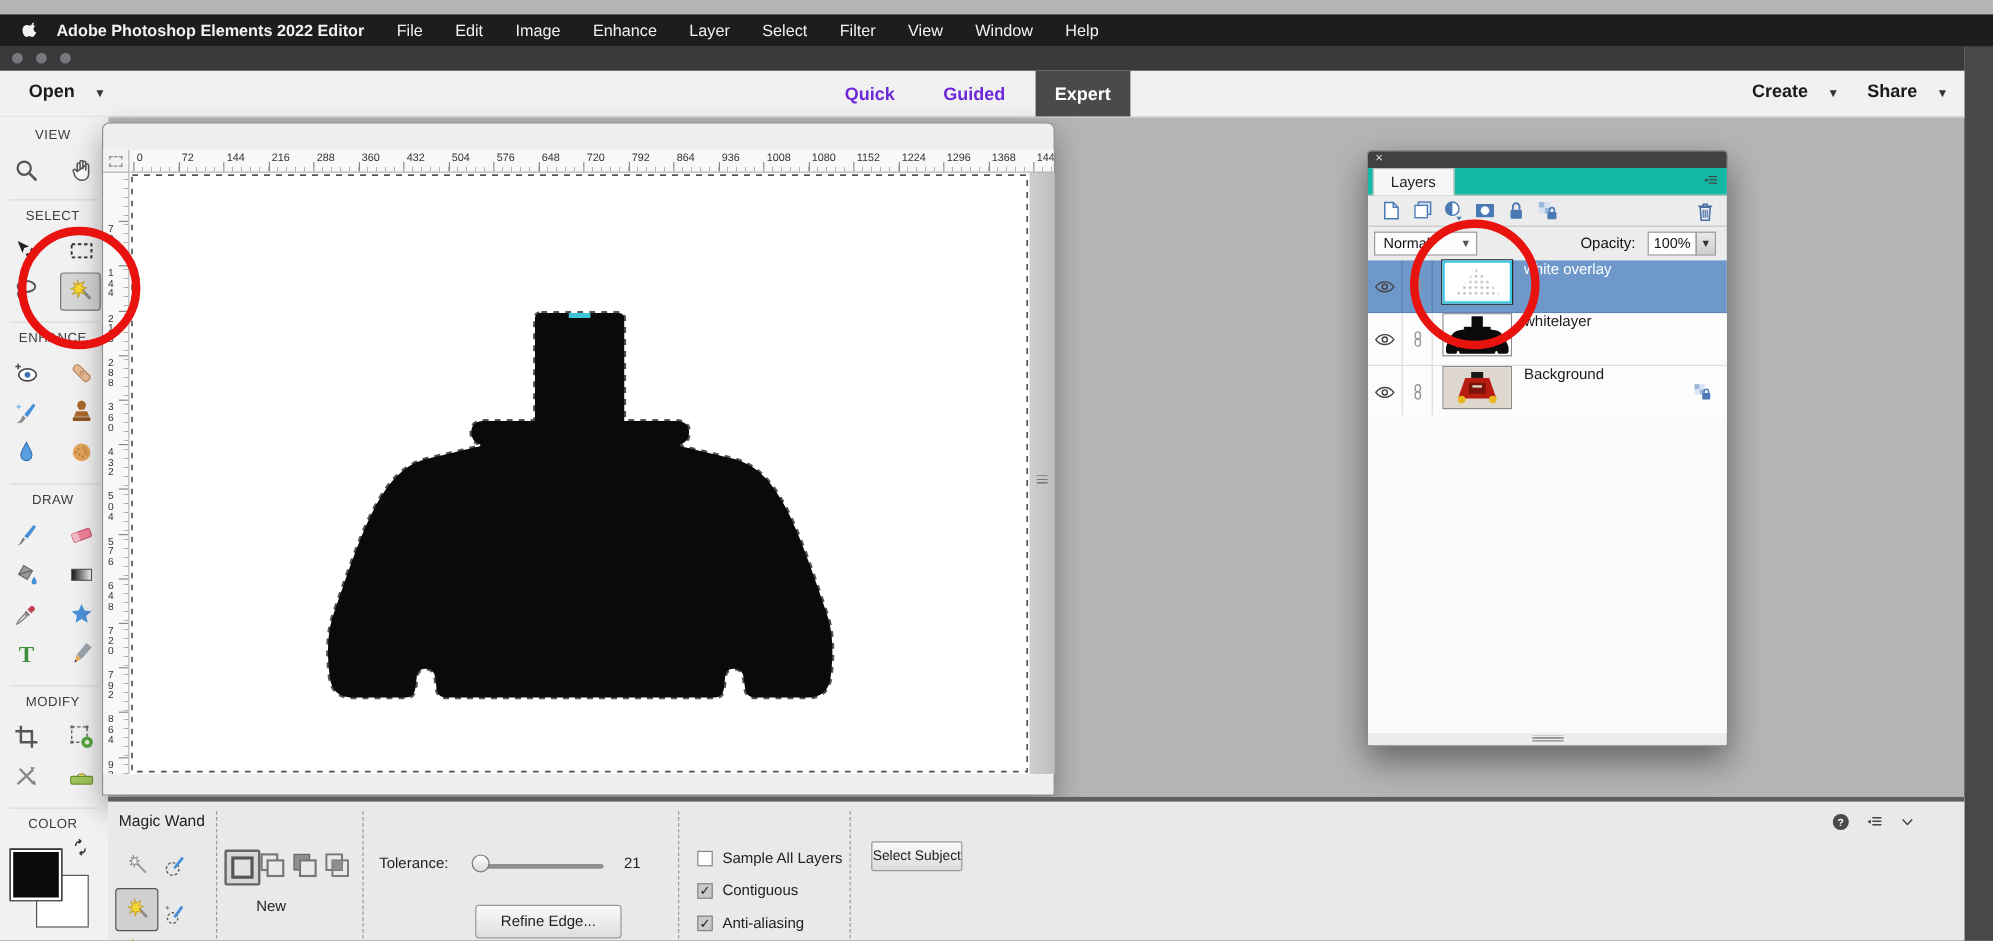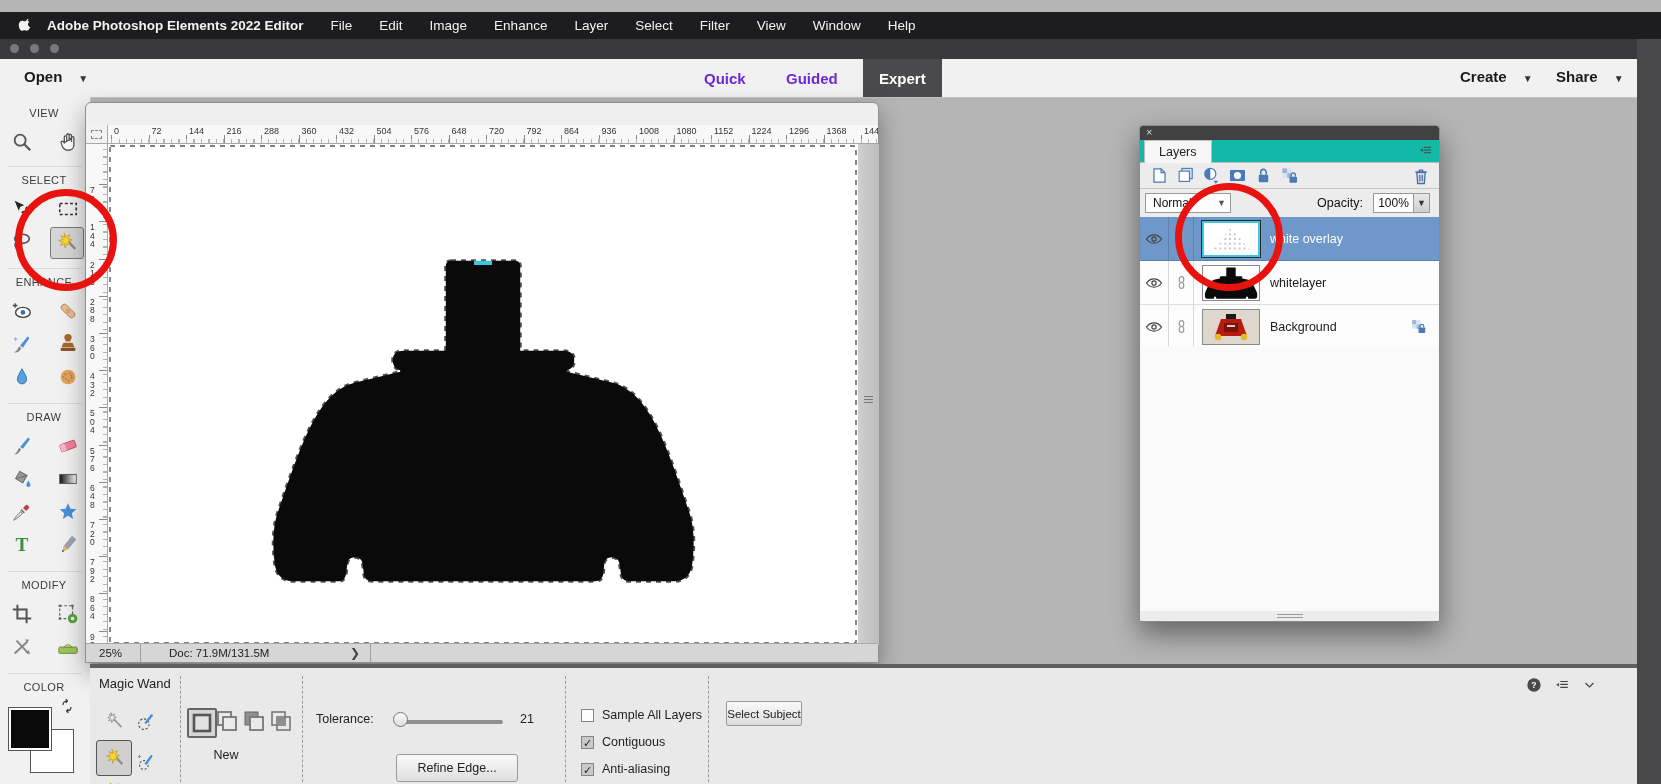--- a/index.html
+++ b/index.html
@@ -89,21 +89,21 @@
   #blendbox{position:absolute;left:5px;top:4px;width:86px;height:20px;background:#fdfdfd;border:1px solid #999;
             font-size:12px;color:#111;display:flex;align-items:center;padding-left:7px;box-sizing:border-box;}
   #blendbox .arr{position:absolute;right:4px;font-size:9px;color:#555;}
   #opalabel{position:absolute;left:177px;top:7px;font-size:12.5px;color:#111;}
   #opabox{position:absolute;left:233px;top:4px;width:41px;height:20px;background:#fdfdfd;border:1px solid #999;
           font-size:12px;color:#111;display:flex;align-items:center;justify-content:center;box-sizing:border-box;}
   #opaarr{position:absolute;left:273px;top:4px;width:17px;height:20px;background:linear-gradient(#e8e8e8,#cfcfcf);
           border:1px solid #999;font-size:9px;color:#333;display:flex;align-items:center;justify-content:center;box-sizing:border-box;}
   #lp-rows{position:absolute;left:0;top:91px;width:100%;}
   .lrow{position:relative;width:100%;height:43px;background:#fcfcfc;border-bottom:1px solid #ddd;
-        display:flex;align-items:center;}
+        display:flex;}
   .lrow.sel{background:#6e97ca;border-bottom:1px solid #5b83b5;}
   .lrow .cell-eye{width:28px;display:flex;justify-content:center;border-right:1px solid rgba(0,0,0,.14);height:100%;align-items:center;}
   .lrow .cell-link{width:24px;display:flex;justify-content:center;border-right:1px solid rgba(0,0,0,.14);height:100%;align-items:center;}
   .lrow .thumb{width:58px;height:36px;margin-left:8px;background:#fff;border:1px solid #8a8a8a;position:relative;box-sizing:border-box;}
   .lrow.sel .thumb{border:2px solid #3fc8e6;box-shadow:0 0 0 1px #2a2a2a;}
   .lrow .lname{margin-left:10px;font-size:12.5px;color:#1a1a1a;}
   .lrow.sel .lname{color:#fff;}
   .lrow .lockbadge{position:absolute;right:12px;top:13px;width:17px;height:17px;}
   #lp-body{position:absolute;left:0;top:220px;bottom:10px;width:100%;background:#fafafa;}
   #lp-grip{position:absolute;left:50%;bottom:3px;width:26px;height:5px;margin-left:-13px;
@@ -546,27 +546,20 @@
         <path id="silpath" fill="#0a0a0a" d="M343 116 L407 116 Q413 116 413 122 L413 206 L455 206 Q467 206 467 216 Q467 225 459 227 L505 238 C542 248 558 298 582 368 Q589 389 585 420 Q583 437 567 438 L521 438 Q513 438 512 429 L511 421 Q510 414 504 414 Q497 414 497 421 L496 430 Q495 438 487 438 L264 438 Q256 438 255 430 L254 421 Q253 414 247 414 Q240 414 240 421 L239 429 Q238 438 230 438 L184 438 Q168 437 166 420 Q162 389 169 368 C193 298 209 248 246 238 L292 227 Q284 225 284 216 Q284 206 296 206 L337 206 L337 122 Q337 116 343 116 Z"></path>
         <rect x="366" y="116" width="18" height="5" fill="#3ec6d8"></rect>
         <path id="silants1" fill="none" stroke="#555" stroke-width="1.6" stroke-dasharray="5 5" d="M343 116 L407 116 Q413 116 413 122 L413 206 L455 206 Q467 206 467 216 Q467 225 459 227 L505 238 C542 248 558 298 582 368 Q589 389 585 420 Q583 437 567 438 L521 438 Q513 438 512 429 L511 421 Q510 414 504 414 Q497 414 497 421 L496 430 Q495 438 487 438 L264 438 Q256 438 255 430 L254 421 Q253 414 247 414 Q240 414 240 421 L239 429 Q238 438 230 438 L184 438 Q168 437 166 420 Q162 389 169 368 C193 298 209 248 246 238 L292 227 Q284 225 284 216 Q284 206 296 206 L337 206 L337 122 Q337 116 343 116 Z"></path>
         <path id="silants2" fill="none" stroke="#fff" stroke-width="1.6" stroke-dasharray="5 5" stroke-dashoffset="5" d="M343 116 L407 116 Q413 116 413 122 L413 206 L455 206 Q467 206 467 216 Q467 225 459 227 L505 238 C542 248 558 298 582 368 Q589 389 585 420 Q583 437 567 438 L521 438 Q513 438 512 429 L511 421 Q510 414 504 414 Q497 414 497 421 L496 430 Q495 438 487 438 L264 438 Q256 438 255 430 L254 421 Q253 414 247 414 Q240 414 240 421 L239 429 Q238 438 230 438 L184 438 Q168 437 166 420 Q162 389 169 368 C193 298 209 248 246 238 L292 227 Q284 225 284 216 Q284 206 296 206 L337 206 L337 122 Q337 116 343 116 Z"></path>
       </svg>
     </div>
     <div id="gutter">
       <div class="grip"></div>
     </div>
 
-    <div id="statusbar">
-      <div class="zoombox">25%</div>
-      <div class="docbox">
-        <span>Doc: 71.9M/131.5M</span>
-        <span class="chev">❯</span>
-      </div>
-    </div>
   </div>
 
   <div id="layers" class="abs">
     <div id="lp-head">
       <span class="x">×</span>
     </div>
     <div id="lp-tabs">
       <span class="ltab">Layers</span>
       <span class="pmenu">
         <svg width="15" height="13" viewBox="0 0 24 24">

